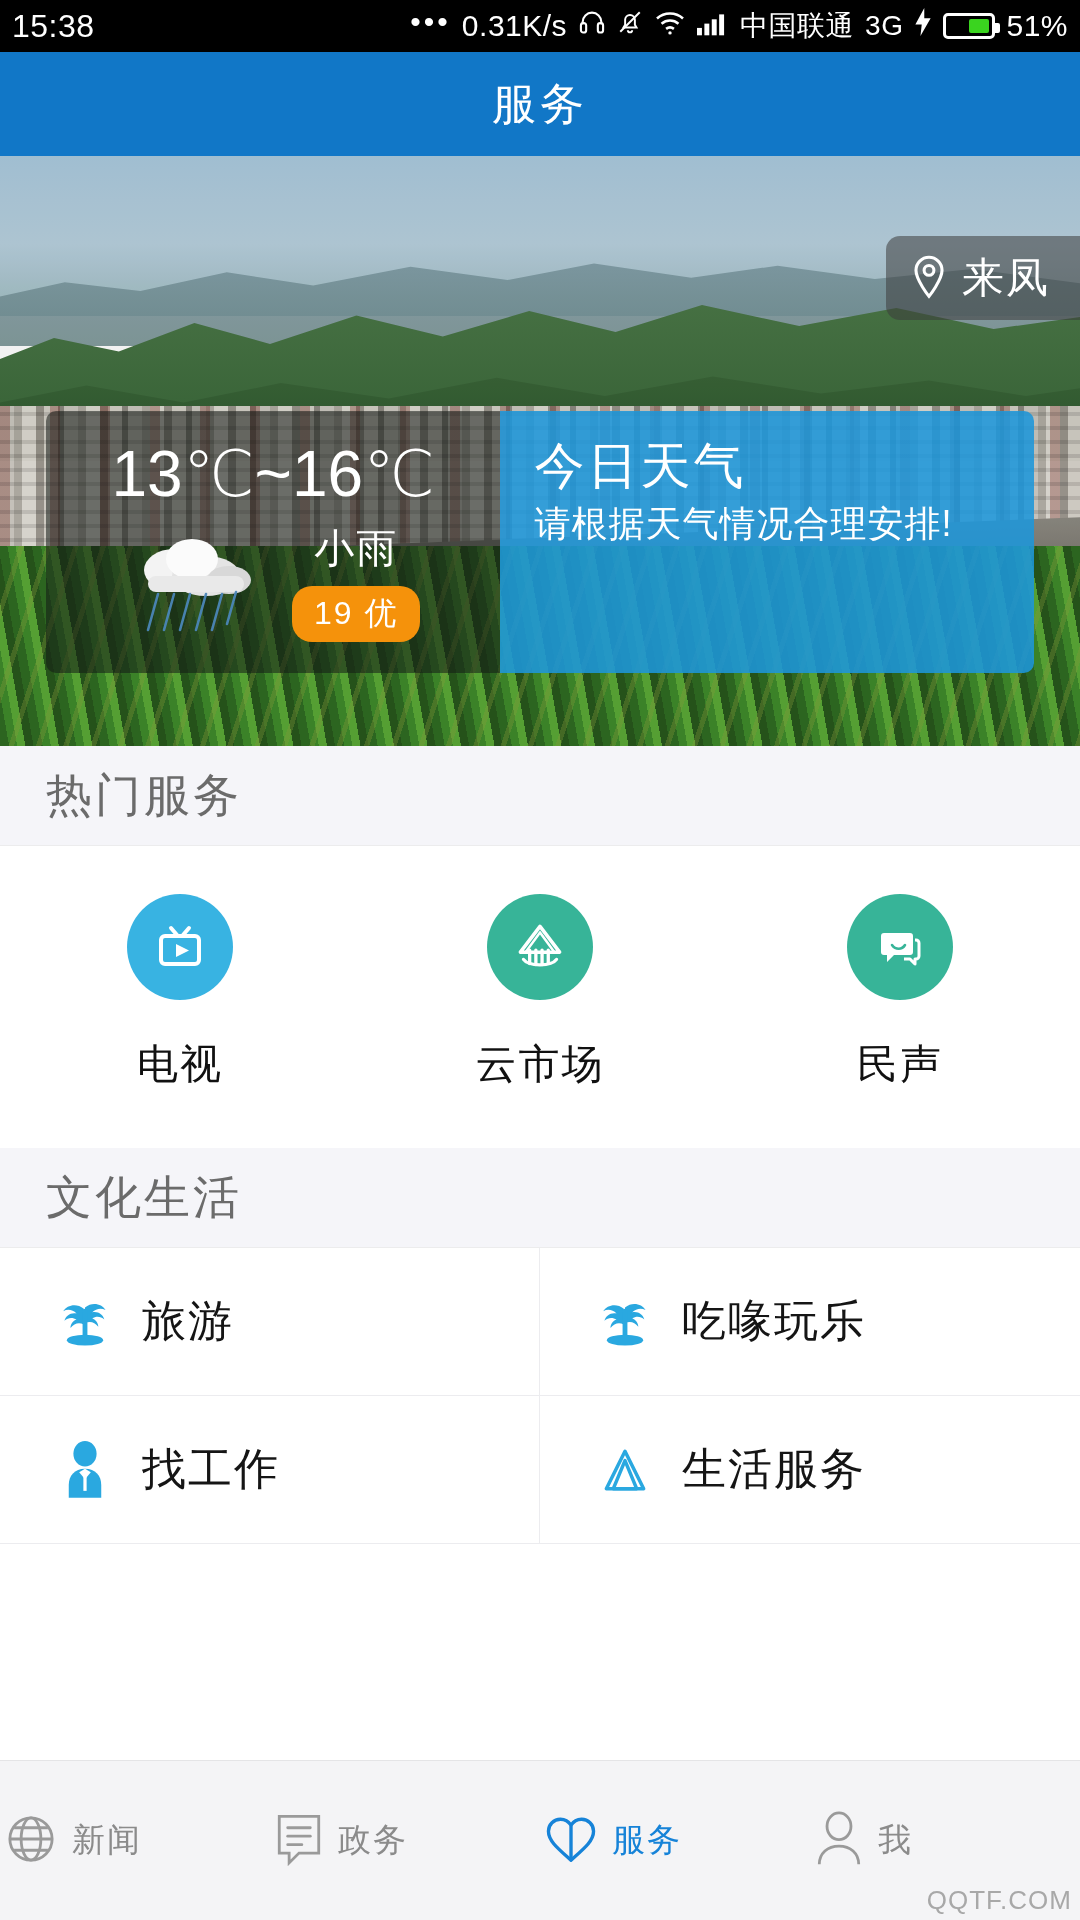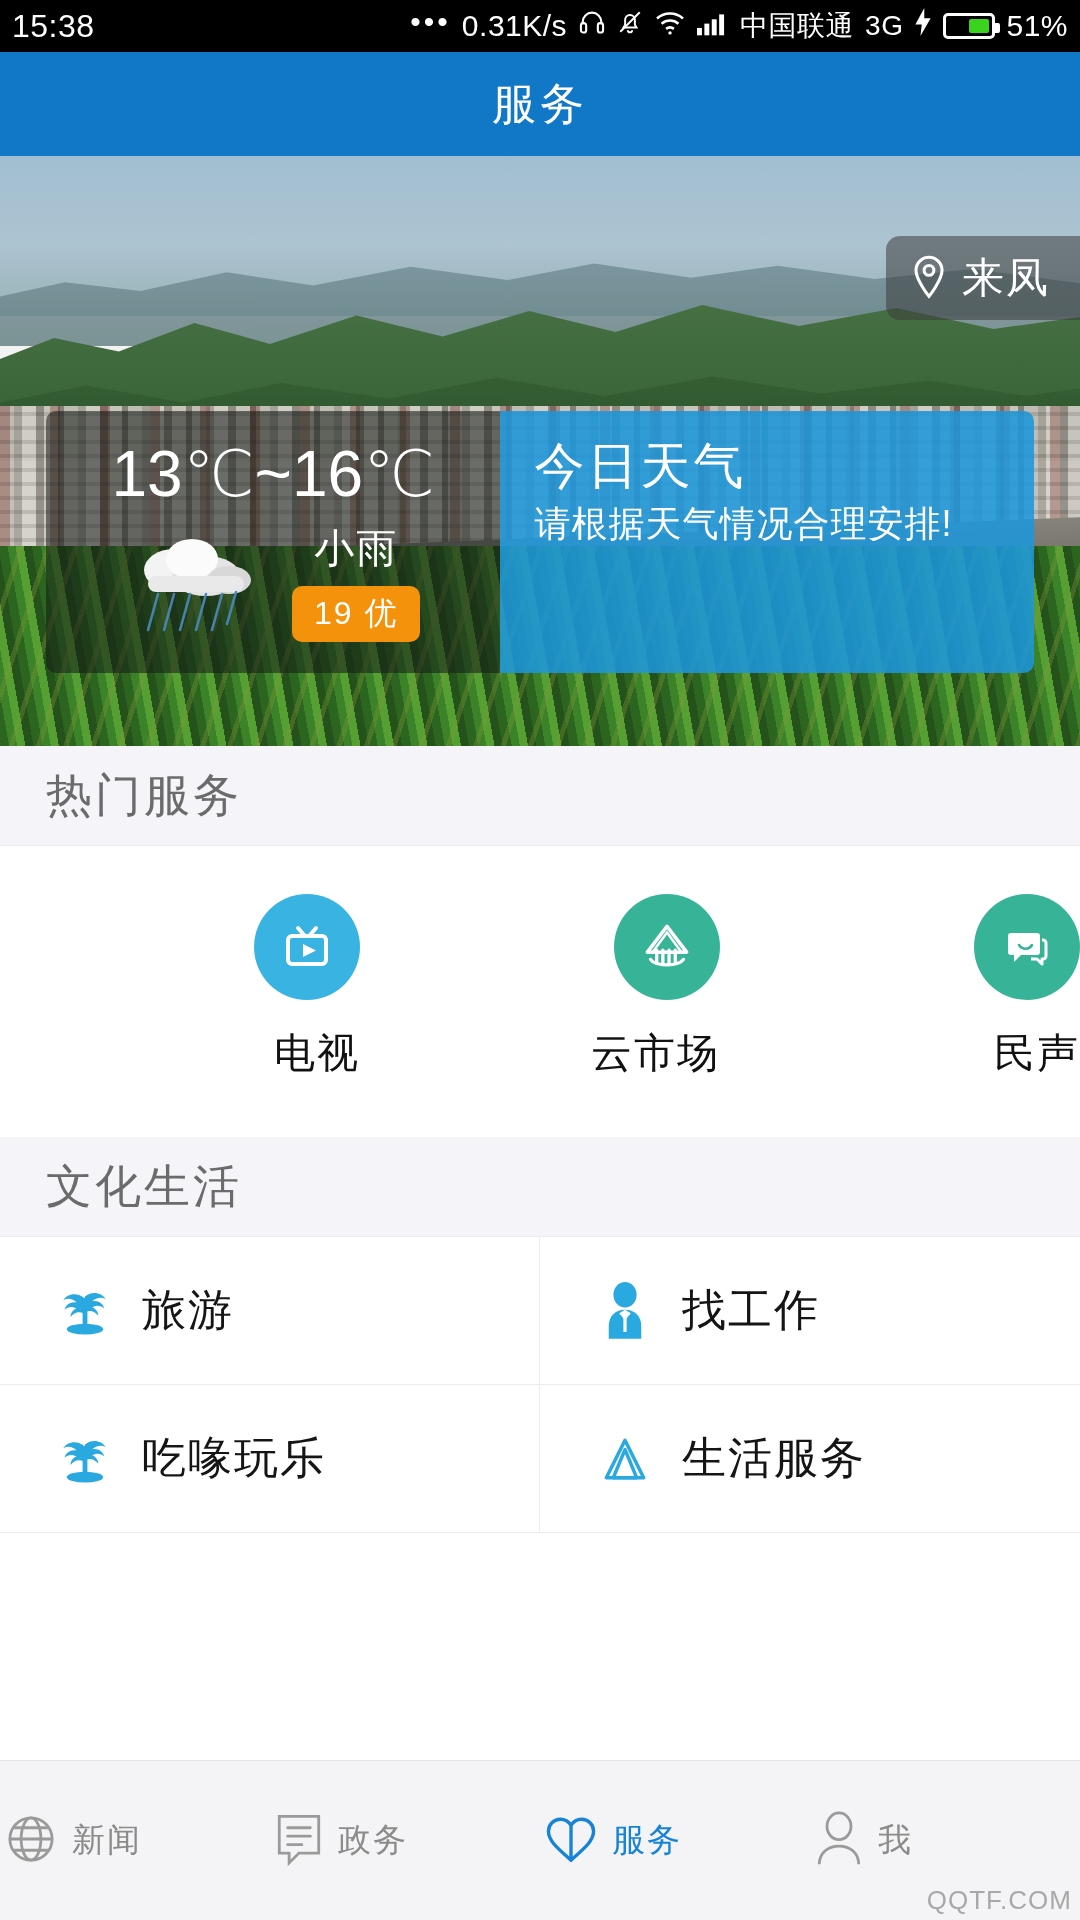--- a/index.html
+++ b/index.html
@@ -121,41 +121,41 @@
     display:flex; flex-direction:column; align-items:center;
     padding-top:26px;
   }
   .temp { color:#fff; font-size:64px; letter-spacing:0px; font-weight:300; white-space:nowrap;}
   .cond-row { display:flex; align-items:center; gap:16px; margin-top:10px; }
   .rain-icon { width:150px; height:112px; position:relative; }
   .cond-block { display:flex; flex-direction:column; align-items:center; gap:10px; }
   .cond-text { color:#fff; font-size:40px; letter-spacing:2px; }
   .aqi {
     background:#f5920b; color:#fff; font-size:32px;
-    border-radius:10px; padding:6px 22px; letter-spacing:2px;
+    border-radius:20px; padding:6px 22px; letter-spacing:2px;
   }
   .wcard-right {
     flex:1; background:rgba(30,150,217,.88);
     padding:22px 30px 0 34px; color:#fff;
   }
   .w-title { font-size:50px; letter-spacing:3px; }
   .w-desc { font-size:36px; line-height:1.35; letter-spacing:1px; }
 
   
   .section-head {
     background:#f5f5f9; height:100px;
     display:flex; align-items:center; padding-left:46px;
     border-bottom:1px solid #ececed;
   }
   .section-title { color:#6b6b6b; font-size:46px; letter-spacing:3px; }
 
   .hot-grid {
     background:#fff; display:flex; padding:48px 0 56px 0;
   }
-  .hot-item { flex:1; display:flex; flex-direction:column; align-items:flex-end; gap:26px; }
+  .hot-item { flex:1; display:flex; flex-direction:column; align-items:center; gap:37px; }
   .hot-circle {
     width:106px; height:106px; border-radius:50%;
     display:flex; align-items:center; justify-content:center;
   }
   .hot-label { font-size:41px; color:#111; letter-spacing:2px; }
 
   
   .cul-grid { display:flex; flex-wrap:wrap; background:#fff; }
   .cul-item {
     width:50%; height:148px;
@@ -353,39 +353,39 @@
         <path d="M24 12c6-5 14-3 17 2-4-2-8-1-11 2 5-1 9 2 10 6-3-3-7-3-10-1 3 1 5 4 5 7-3-4-7-5-11-3z"></path>
         <path d="M23 13c-6-5-14-3-17 2 4-2 8-1 11 2-5-1-9 2-10 6 3-3 7-3 10-1-3 1-5 4-5 7 3-4 7-5 11-3z"></path>
         <rect x="22" y="13" width="4" height="24" rx="2"></rect>
         <ellipse cx="24" cy="39" rx="15" ry="4.5"></ellipse>
       </svg>
     </span>
     <span class="cul-label">旅游</span>
   </div>
   <div class="cul-item">
     <span class="cul-icon">
+      <svg width="58" height="58" viewBox="0 0 48 48" fill="#2aa8e0">
+        <path d="M24 12c6-5 14-3 17 2-4-2-8-1-11 2 5-1 9 2 10 6-3-3-7-3-10-1 3 1 5 4 5 7-3-4-7-5-11-3z"></path>
+        <path d="M23 13c-6-5-14-3-17 2 4-2 8-1 11 2-5-1-9 2-10 6 3-3 7-3 10-1-3 1-5 4-5 7 3-4 7-5 11-3z"></path>
+        <rect x="22" y="13" width="4" height="24" rx="2"></rect>
+        <ellipse cx="24" cy="39" rx="15" ry="4.5"></ellipse>
+      </svg>
+    </span>
+    <span class="cul-label">吃喙玩乐</span>
+  </div>
+  <div class="cul-item">
+    <span class="cul-icon">
       <svg width="52" height="58" viewBox="0 0 40 50" fill="#2aa8e0">
         <ellipse cx="20" cy="11" rx="10" ry="11"></ellipse>
         <path d="M20 24c-9 0-14 6-14 14v11h28V38c0-8-5-14-14-14z"></path>
         <polygon points="20,24 15,27 20,33 25,27" fill="#fff"></polygon>
         <rect x="18.6" y="31" width="2.8" height="12" fill="#fff"></rect>
       </svg>
     </span>
     <span class="cul-label">找工作</span>
-  </div>
-  <div class="cul-item">
-    <span class="cul-icon">
-      <svg width="58" height="58" viewBox="0 0 48 48" fill="#2aa8e0">
-        <path d="M24 12c6-5 14-3 17 2-4-2-8-1-11 2 5-1 9 2 10 6-3-3-7-3-10-1 3 1 5 4 5 7-3-4-7-5-11-3z"></path>
-        <path d="M23 13c-6-5-14-3-17 2 4-2 8-1 11 2-5-1-9 2-10 6 3-3 7-3 10-1-3 1-5 4-5 7 3-4 7-5 11-3z"></path>
-        <rect x="22" y="13" width="4" height="24" rx="2"></rect>
-        <ellipse cx="24" cy="39" rx="15" ry="4.5"></ellipse>
-      </svg>
-    </span>
-    <span class="cul-label">吃喙玩乐</span>
   </div>
   <div class="cul-item">
     <span class="cul-icon">
       <svg width="56" height="56" viewBox="0 0 48 48" fill="none" stroke="#2aa8e0" stroke-width="3" stroke-linejoin="round">
         <path d="M24 8 L40 40 H8 Z"></path>
         <path d="M24 16 L34 40 H14 Z"></path>
       </svg>
     </span>
     <span class="cul-label">生活服务</span>
   </div>

